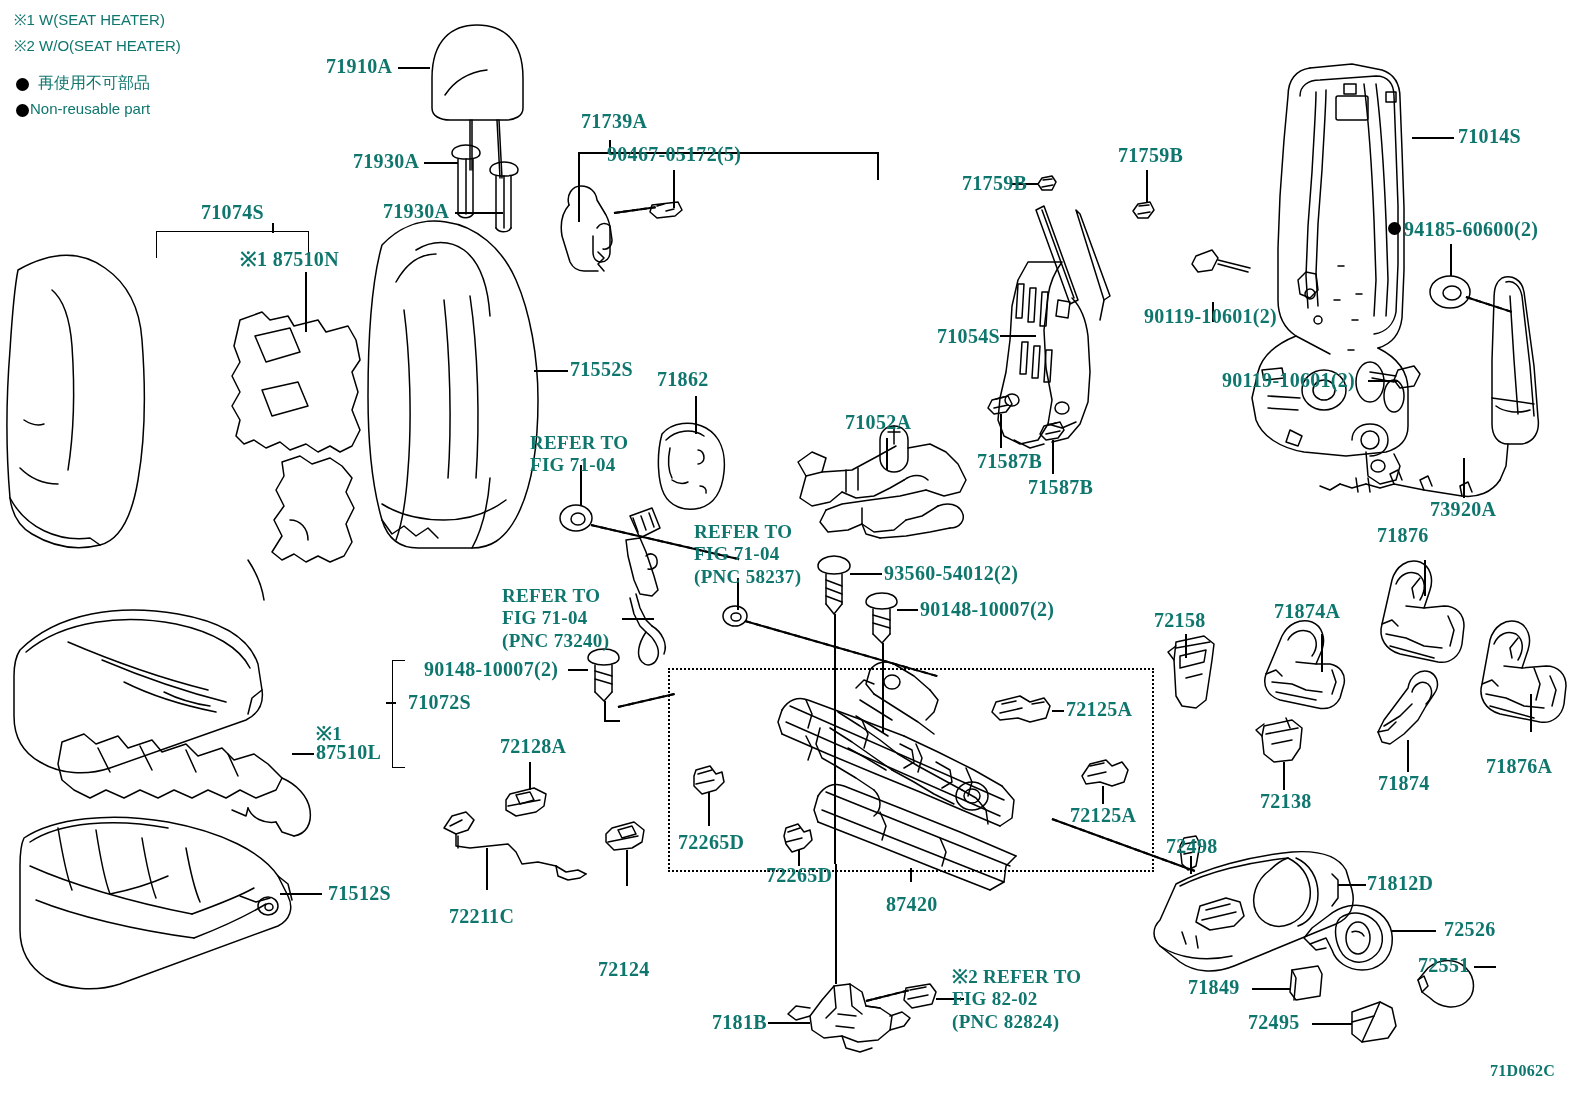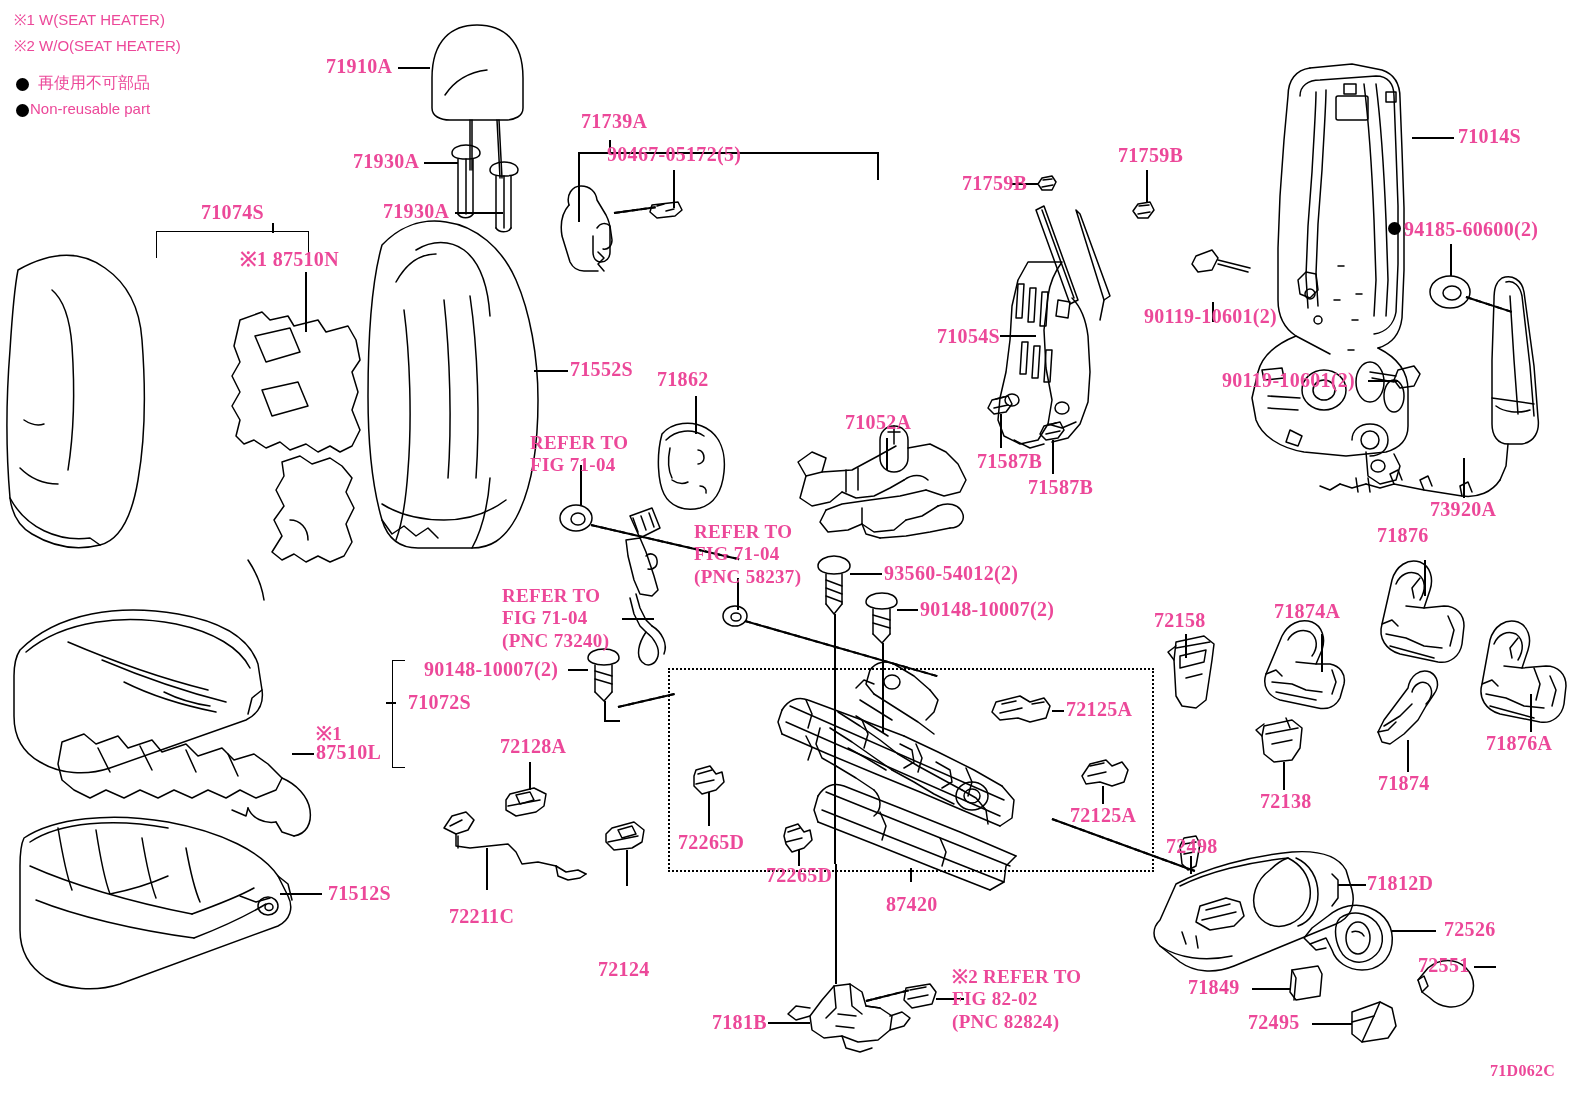--- a/index.html
+++ b/index.html
@@ -7,21 +7,21 @@
     position:relative;
     width:1592px;height:1099px;
     background:#ffffff;
     font-family:"Liberation Sans", sans-serif;
     overflow:hidden;
   }
   .lbl{
     position:absolute;
     font-family:"Liberation Serif", serif;
     font-weight:bold;
-    color:#ec4899;
+    color:#0f766e;
     white-space:pre;
     line-height:1.12;
     letter-spacing:0.3px;
   }
   .pn{font-size:20px;}
   .pn-sm{font-size:19px;}
   .legend{
     font-family:"Liberation Sans", sans-serif;
     font-weight:normal;
     font-size:15px;
@@ -645,21 +645,21 @@
 
   <div class="lbl pn" style="left:1458px;top:125px;">71014S</div>
   <div class="dot" style="left:1388px;top:222px;"></div>
   <div class="lbl pn" style="left:1404px;top:218px;">94185-60600(2)</div>
   <div class="lbl pn" style="left:1144px;top:305px;">90119-10601(2)</div>
   <div class="lbl pn" style="left:1222px;top:369px;">90119-10601(2)</div>
   <div class="lbl pn" style="left:1430px;top:498px;">73920A</div>
 
   <div class="lbl pn" style="left:1377px;top:524px;">71876</div>
   <div class="lbl pn" style="left:1274px;top:600px;">71874A</div>
-  <div class="lbl pn" style="left:1486px;top:732px;">71876A</div>
+  <div class="lbl pn" style="left:1486px;top:755px;">71876A</div>
   <div class="lbl pn" style="left:1378px;top:772px;">71874</div>
   <div class="lbl pn" style="left:1260px;top:790px;">72138</div>
   <div class="lbl pn" style="left:1154px;top:609px;">72158</div>
 
   <div class="lbl pn" style="left:1066px;top:698px;">72125A</div>
   <div class="lbl pn" style="left:1070px;top:804px;">72125A</div>
   <div class="lbl pn" style="left:678px;top:831px;">72265D</div>
   <div class="lbl pn" style="left:766px;top:864px;">72265D</div>
   <div class="lbl pn" style="left:886px;top:893px;">87420</div>
   <div class="lbl pn" style="left:1166px;top:835px;">72498</div>

